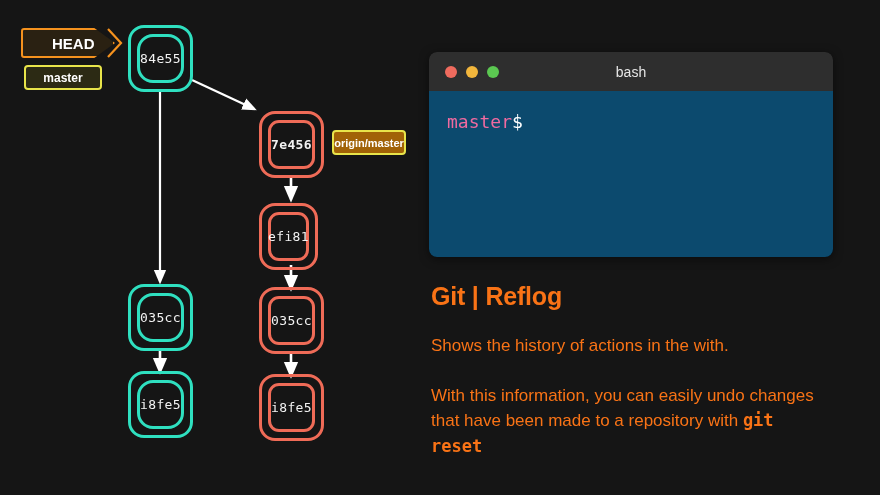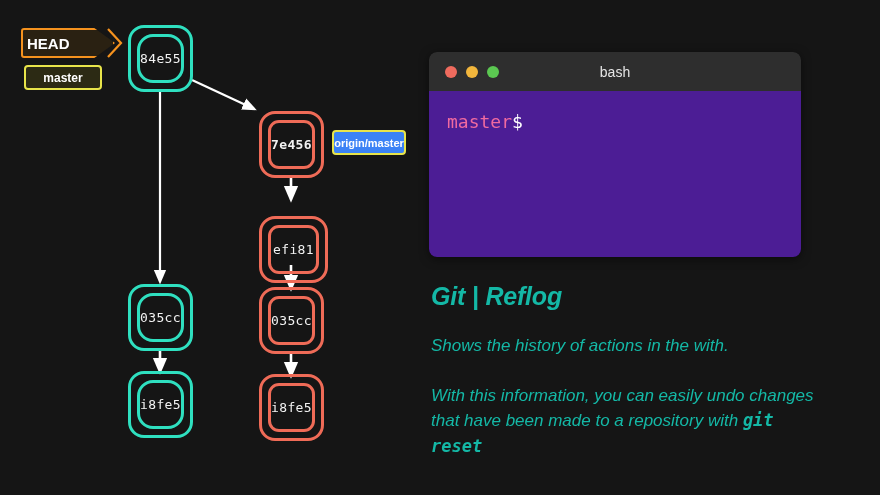--- a/index.html
+++ b/index.html
@@ -71,21 +71,21 @@
     border-radius: 4px;
     color: #ffffff;
     font-weight: bold;
   }
   .tag-master {
     background: #2c2a14;
     border-color: #e8e44a;
     font-size: 12px;
   }
   .tag-origin {
-    background: #3b82f6;
+    background: #a16207;
     border-color: #e8e44a;
     font-size: 11px;
   }
   .tag-head {
     background: #2a2112;
     border: 2px solid #f5921e;
     border-radius: 3px;
     color: #ffffff;
     font-size: 15px;
     font-weight: bold;
@@ -95,21 +95,21 @@
   .head-chevron {
     position: absolute;
     pointer-events: none;
   }
 
   
   #terminal {
     position: absolute;
     left: 429px;
     top: 52px;
-    width: 372px;
+    width: 404px;
     height: 205px;
     border-radius: 8px;
     overflow: hidden;
     background: #000000;
     box-shadow: 0 2px 10px rgba(0,0,0,.5);
   }
   #term-bar {
     height: 39px;
     background: #2e2e2e;
     display: flex;
@@ -123,38 +123,37 @@
   }
   .dot:first-child { margin-left: 16px; }
   #term-title {
     position: absolute;
     left: 0; right: 0;
     text-align: center;
     color: #e6e6e6;
     font-size: 14px;
   }
   #term-body {
-    background: #4c1d95;
+    background: #0c4a6e;
     height: 166px;
     padding: 20px 0 0 18px;
     box-sizing: border-box;
     font-family: "DejaVu Sans Mono", "Liberation Mono", monospace;
     font-size: 18px;
   }
   .prompt-branch { color: #f06aa0; }
   .prompt-dollar { color: #ffffff; }
 
   
   #copy {
     position: absolute;
     left: 431px;
     top: 282px;
     width: 400px;
-    color: #14b8a6;
-    font-style: italic;
+    color: #f97316;
   }
   #copy-title {
     font-size: 25px;
     font-weight: bold;
     letter-spacing: -.2px;
     margin: 0 0 22px 0;
   }
   .copy-p {
     font-size: 17px;
     line-height: 1.5;
@@ -190,21 +189,21 @@
       <line x1="291" y1="177" x2="291" y2="194" stroke="#ffffff" stroke-width="2.6" marker-end="url(#arrowhead)"></line>
 
       <line x1="291" y1="265" x2="291" y2="283" stroke="#ffffff" stroke-width="2.6" marker-end="url(#arrowhead)"></line>
 
       <line x1="291" y1="354" x2="291" y2="370" stroke="#ffffff" stroke-width="2.6" marker-end="url(#arrowhead)"></line>
     </svg>
 
     <div class="head-wrap" style="left:21px; top:28px; width:94px; height:30px;">
       <div class="tag-head" style="position:absolute; left:0; top:0; width:94px; height:30px;
                                    display:flex; align-items:center; justify-content:flex-start;
-                                   padding-left:4px; box-sizing:border-box;">HEAD</div>
+                                   padding-left:29px; box-sizing:border-box;">HEAD</div>
       <svg class="head-chevron" width="22" height="30" style="left:86px; top:0;">
         <path d="M1,1 L14,15 L1,29" fill="none" stroke="#f5921e" stroke-width="2.2"></path>
       </svg>
     </div>
 
     <div class="tag-box tag-master" style="left:24px; top:65px; width:78px; height:25px;">
       <span>master</span>
     </div>
 
     <div class="tag-box tag-origin" style="left:332px; top:130px; width:74px; height:25px;">
@@ -228,21 +227,21 @@
         <div class="node-inner">i8fe5</div>
       </div>
     </div>
 
     <div class="node red" style="left:259px; top:111px; width:65px; height:67px;font-weight:bold;">
       <div class="node-pad">
         <div class="node-inner">7e456</div>
       </div>
     </div>
 
-    <div class="node red" style="left:259px; top:216px; width:69px; height:67px;">
+    <div class="node red" style="left:259px; top:203px; width:59px; height:67px;">
       <div class="node-pad">
         <div class="node-inner">efi81</div>
       </div>
     </div>
 
     <div class="node red" style="left:259px; top:287px; width:65px; height:67px;">
       <div class="node-pad">
         <div class="node-inner">035cc</div>
       </div>
     </div>

